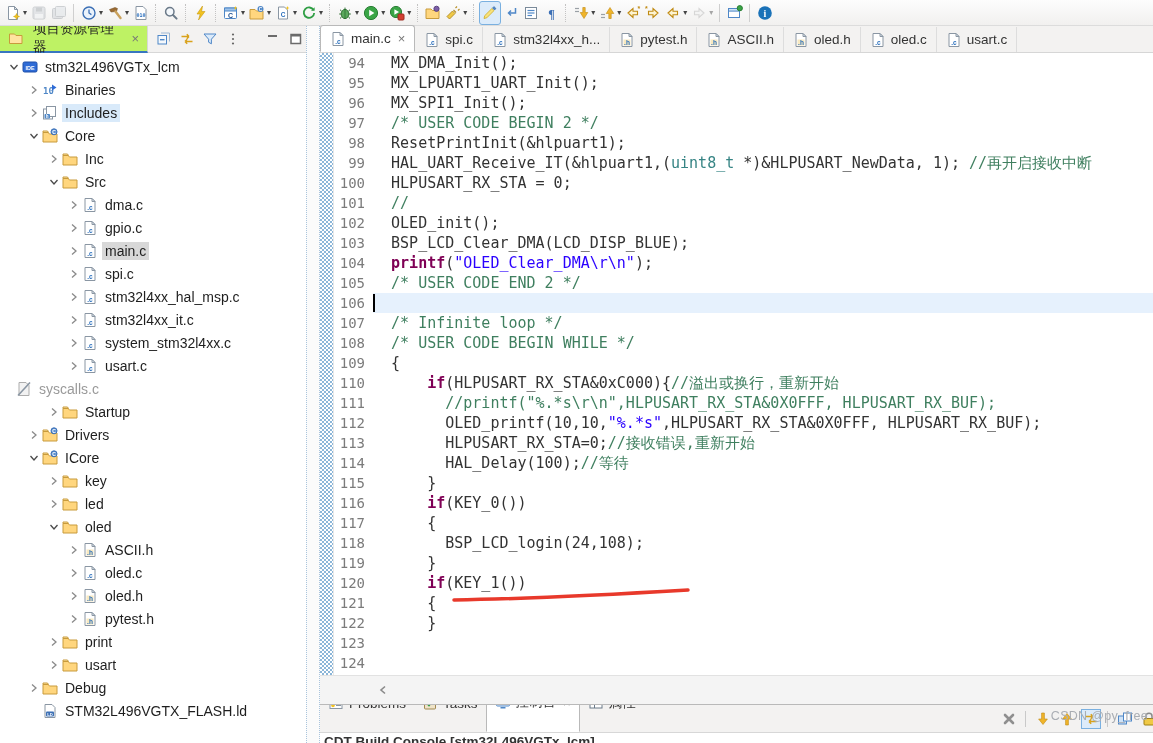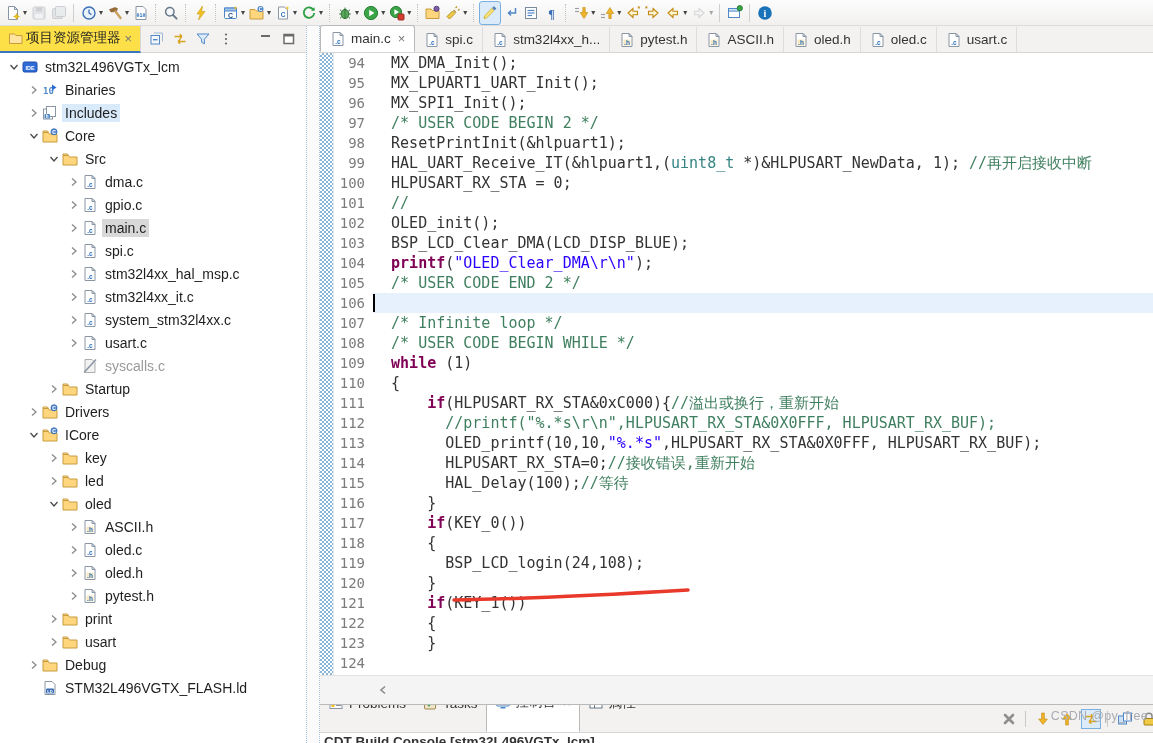--- a/index.html
+++ b/index.html
@@ -17,22 +17,22 @@
   .dd{font-size:8px;color:#444;margin-left:2px;line-height:1;}
   .tsep{width:1px;height:18px;border-left:1px dotted #c3c3c3;margin:0 4px;}
   .tsep.solid{border-left:1px solid #cfcfcf;}
   
   .main{display:flex;height:717px;}
   .explorer{width:306px;flex:none;display:flex;flex-direction:column;overflow:hidden;}
   .sash{width:12px;flex:none;background:#fbfbfb;border-left:1px dotted #a9c4dd;border-right:1px dotted #a9c4dd;}
   .editor-col{flex:1;display:flex;flex-direction:column;min-width:0;}
   
   .ex-header{height:26px;background:#f3f2f1;border-bottom:1px solid #d7d7d7;display:flex;align-items:center;}
-  .ex-tab{height:25px;background:#fde047;border-right:1px solid #d7d7d7;border-bottom:2px solid #3876c0;
-          display:flex;align-items:center;gap:2px;padding:0 8px;font-size:13.5px;color:#222;}
+  .ex-tab{height:25px;background:#bef264;border-right:1px solid #d7d7d7;border-bottom:2px solid #3876c0;
+          display:flex;align-items:center;gap:9px;padding:0 8px;font-size:13.5px;color:#222;}
   .tab-x{color:#777;font-size:13px;margin-left:2px;cursor:default;}
   .ex-tools{display:flex;align-items:center;gap:3px;margin-left:6px;}
   .ex-tools .spacer{width:14px;}
   .tree{flex:1;background:#fff;padding-top:2px;overflow:hidden;font-size:14px;color:#1e1e1e;}
   .trow{height:23px;display:flex;align-items:center;white-space:nowrap;}
   .trow .arr{width:16px;height:16px;flex:none;display:inline-flex;}
   .trow .lbl{margin-left:4px;padding:1px 3px;}
   .trow.sel-blue .lbl{background:#d9eafa;}
   .trow.sel-gray .lbl{background:#d8d8d8;}
   .trow.grayed .lbl{color:#9a9a9a;}
@@ -468,29 +468,43 @@
                 <path d="M1 4.5V3h4.5l1 1.5z" fill="#ffe3a0" stroke="#c89b3c"></path>
                 <circle cx="12" cy="3.8" r="3" fill="#5b8fd0" stroke="#3b6fb5"></circle>
                 <text x="12" y="6" font-size="5" font-weight="bold" fill="#fff" text-anchor="middle">C</text>
               </svg>
             </span>
             <span class="lbl">Core</span>
           </div>
           <div class="trow" style="padding-left:46px">
             <span class="arr">
               <svg viewBox="0 0 16 16">
-                <path d="M4.5 6L8 10l3.5-4" fill="none" stroke="#4a4a4a" stroke-width="1.3"></path>
+                <path d="M6 4.5L10 8l-4 3.5" fill="none" stroke="#8a8a8a" stroke-width="1.3"></path>
               </svg>
             </span>
             <span class="ic">
               <svg viewBox="0 0 16 16">
                 <path d="M1 4.5h5l1.5 1.5H15v8H1z" fill="#ffd67e" stroke="#c89b3c"></path>
                 <path d="M1 4.5V3h4.5l1 1.5z" fill="#ffe3a0" stroke="#c89b3c"></path>
               </svg>
             </span>
+            <span class="lbl">Inc</span>
+          </div>
+          <div class="trow" style="padding-left:46px">
+            <span class="arr">
+              <svg viewBox="0 0 16 16">
+                <path d="M4.5 6L8 10l3.5-4" fill="none" stroke="#4a4a4a" stroke-width="1.3"></path>
+              </svg>
+            </span>
+            <span class="ic">
+              <svg viewBox="0 0 16 16">
+                <path d="M1 4.5h5l1.5 1.5H15v8H1z" fill="#ffd67e" stroke="#c89b3c"></path>
+                <path d="M1 4.5V3h4.5l1 1.5z" fill="#ffe3a0" stroke="#c89b3c"></path>
+              </svg>
+            </span>
             <span class="lbl">Src</span>
           </div>
           <div class="trow" style="padding-left:66px">
             <span class="arr">
               <svg viewBox="0 0 16 16">
                 <path d="M6 4.5L10 8l-4 3.5" fill="none" stroke="#8a8a8a" stroke-width="1.3"></path>
               </svg>
             </span>
             <span class="ic">
               <svg viewBox="0 0 16 16">
@@ -599,21 +613,21 @@
             </span>
             <span class="ic">
               <svg viewBox="0 0 16 16">
                 <path d="M3 1.5h7l3 3v10H3z" fill="#fff" stroke="#8a96a3"></path>
                 <path d="M10 1.5l3 3h-3z" fill="#e3eaf1" stroke="#8a96a3"></path>
                 <text x="8" y="12.5" font-size="6.5" font-weight="bold" fill="#2a6fbd" text-anchor="middle">.c</text>
               </svg>
             </span>
             <span class="lbl">usart.c</span>
           </div>
-          <div class="trow grayed" style="padding-left:66px">
+          <div class="trow grayed" style="">
             <span class="arr"></span>
             <span class="ic">
               <svg viewBox="0 0 16 16">
                 <path d="M3 1.5h7l3 3v10H3z" fill="#f2f2f2" stroke="#adadad"></path>
                 <line x1="2" y1="14.5" x2="14" y2="1.5" stroke="#8a96a3" stroke-width="1.6"></line>
               </svg>
             </span>
             <span class="lbl">syscalls.c</span>
           </div>
           <div class="trow" style="padding-left:46px">
@@ -954,21 +968,20 @@
             <div class="cl"><span class="seg-p">  HAL_UART_Receive_IT(&amp;hlpuart1,(</span><span class="seg-t">uint8_t</span><span class="seg-p"> *)&amp;HLPUSART_NewData, 1); </span><span class="seg-c">//再开启接收中断</span></div>
             <div class="cl"><span class="seg-p">  HLPUSART_RX_STA = 0;</span></div>
             <div class="cl"><span class="seg-p">  </span><span class="seg-c">//</span></div>
             <div class="cl"><span class="seg-p">  OLED_init();</span></div>
             <div class="cl"><span class="seg-p">  BSP_LCD_Clear_DMA(LCD_DISP_BLUE);</span></div>
             <div class="cl"><span class="seg-p">  </span><span class="seg-k">printf</span><span class="seg-p">(</span><span class="seg-s">"OLED_Clear_DMA\r\n"</span><span class="seg-p">);</span></div>
             <div class="cl"><span class="seg-p">  </span><span class="seg-c">/* USER CODE END 2 */</span></div>
             <div class="cl cur"><span class="caret"></span><span class="seg-p"></span></div>
             <div class="cl"><span class="seg-p">  </span><span class="seg-c">/* Infinite loop */</span></div>
             <div class="cl"><span class="seg-p">  </span><span class="seg-c">/* USER CODE BEGIN WHILE */</span></div>
-            <div class="cl"><span class="seg-p">  </span><span class="seg-k">while</span><span class="seg-p"> (1)</span></div>
             <div class="cl"><span class="seg-p">  {</span></div>
             <div class="cl"><span class="seg-p">      </span><span class="seg-k">if</span><span class="seg-p">(HLPUSART_RX_STA&amp;0xC000){</span><span class="seg-c">//溢出或换行，重新开始</span></div>
             <div class="cl"><span class="seg-p">        </span><span class="seg-c">//printf("%.*s\r\n",HLPUSART_RX_STA&amp;0X0FFF, HLPUSART_RX_BUF);</span></div>
             <div class="cl"><span class="seg-p">        OLED_printf(10,10,</span><span class="seg-s">"%.*s"</span><span class="seg-p">,HLPUSART_RX_STA&amp;0X0FFF, HLPUSART_RX_BUF);</span></div>
             <div class="cl"><span class="seg-p">        HLPUSART_RX_STA=0;</span><span class="seg-c">//接收错误,重新开始</span></div>
             <div class="cl"><span class="seg-p">        HAL_Delay(100);</span><span class="seg-c">//等待</span></div>
             <div class="cl"><span class="seg-p">      }</span></div>
             <div class="cl"><span class="seg-p">      </span><span class="seg-k">if</span><span class="seg-p">(KEY_0())</span></div>
             <div class="cl"><span class="seg-p">      {</span></div>
             <div class="cl"><span class="seg-p">        BSP_LCD_login(24,108);</span></div>

